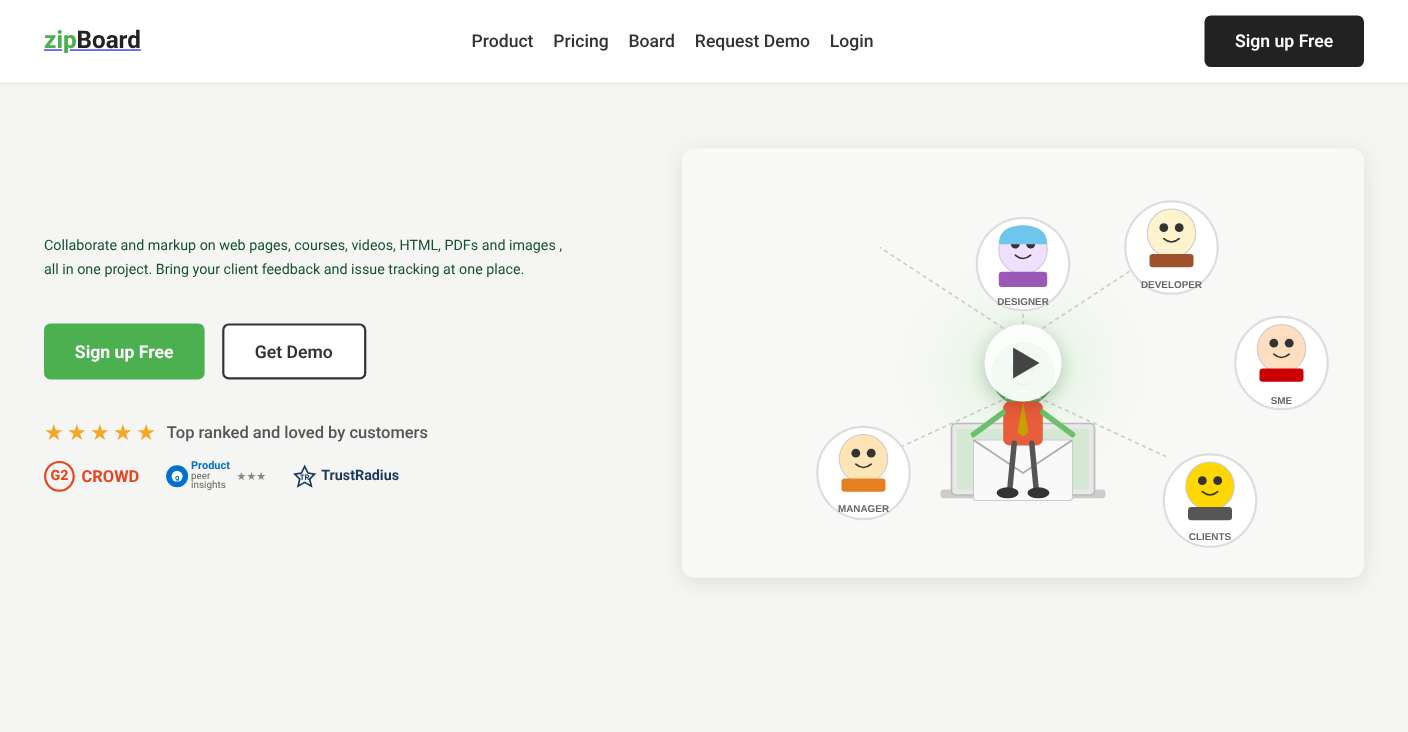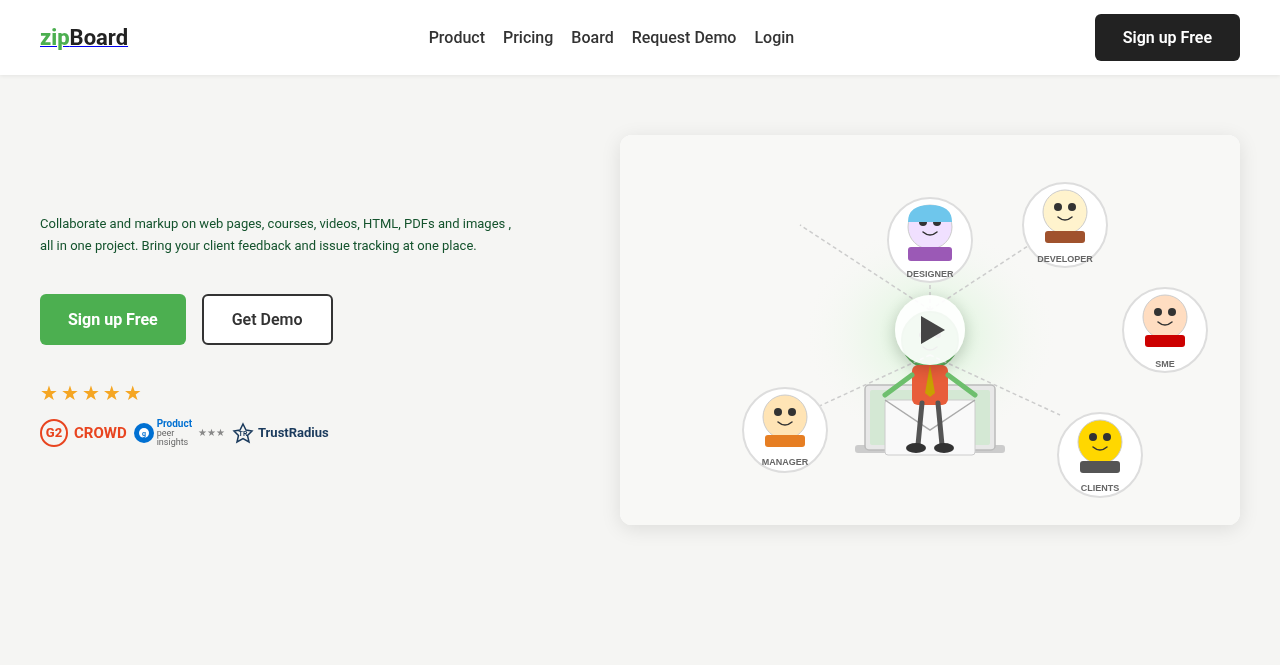--- a/index.html
+++ b/index.html
@@ -123,21 +123,21 @@
       font-size: 20px;
     }
     .stars-label {
       font-size: 15px;
       color: #555;
       font-weight: 500;
     }
     .badges-row {
       display: flex;
       align-items: center;
-      gap: 7px;
+      gap: 24px;
     }
     .badge-item {
       display: flex;
       align-items: center;
       gap: 6px;
     }
     .badge-g2 {
       font-size: 13px;
       font-weight: 800;
       color: #e8441f;
@@ -252,20 +252,21 @@
     </div>
     <div class="social-proof">
       <div class="stars-row">
         <div class="stars">
           <span class="star">★</span>
           <span class="star">★</span>
           <span class="star">★</span>
           <span class="star">★</span>
           <span class="star">★</span>
         </div>
+        <span class="stars-label">Top ranked and loved by customers</span>
       </div>
       <div class="badges-row">
 
         <div class="badge-item">
           <div class="badge-g2">G2</div>
           <span class="badge-crowd">CROWD</span>
         </div>
 
         <div class="badge-item badge-gartner">
           <div style="display:flex;align-items:center;gap:3px;">

